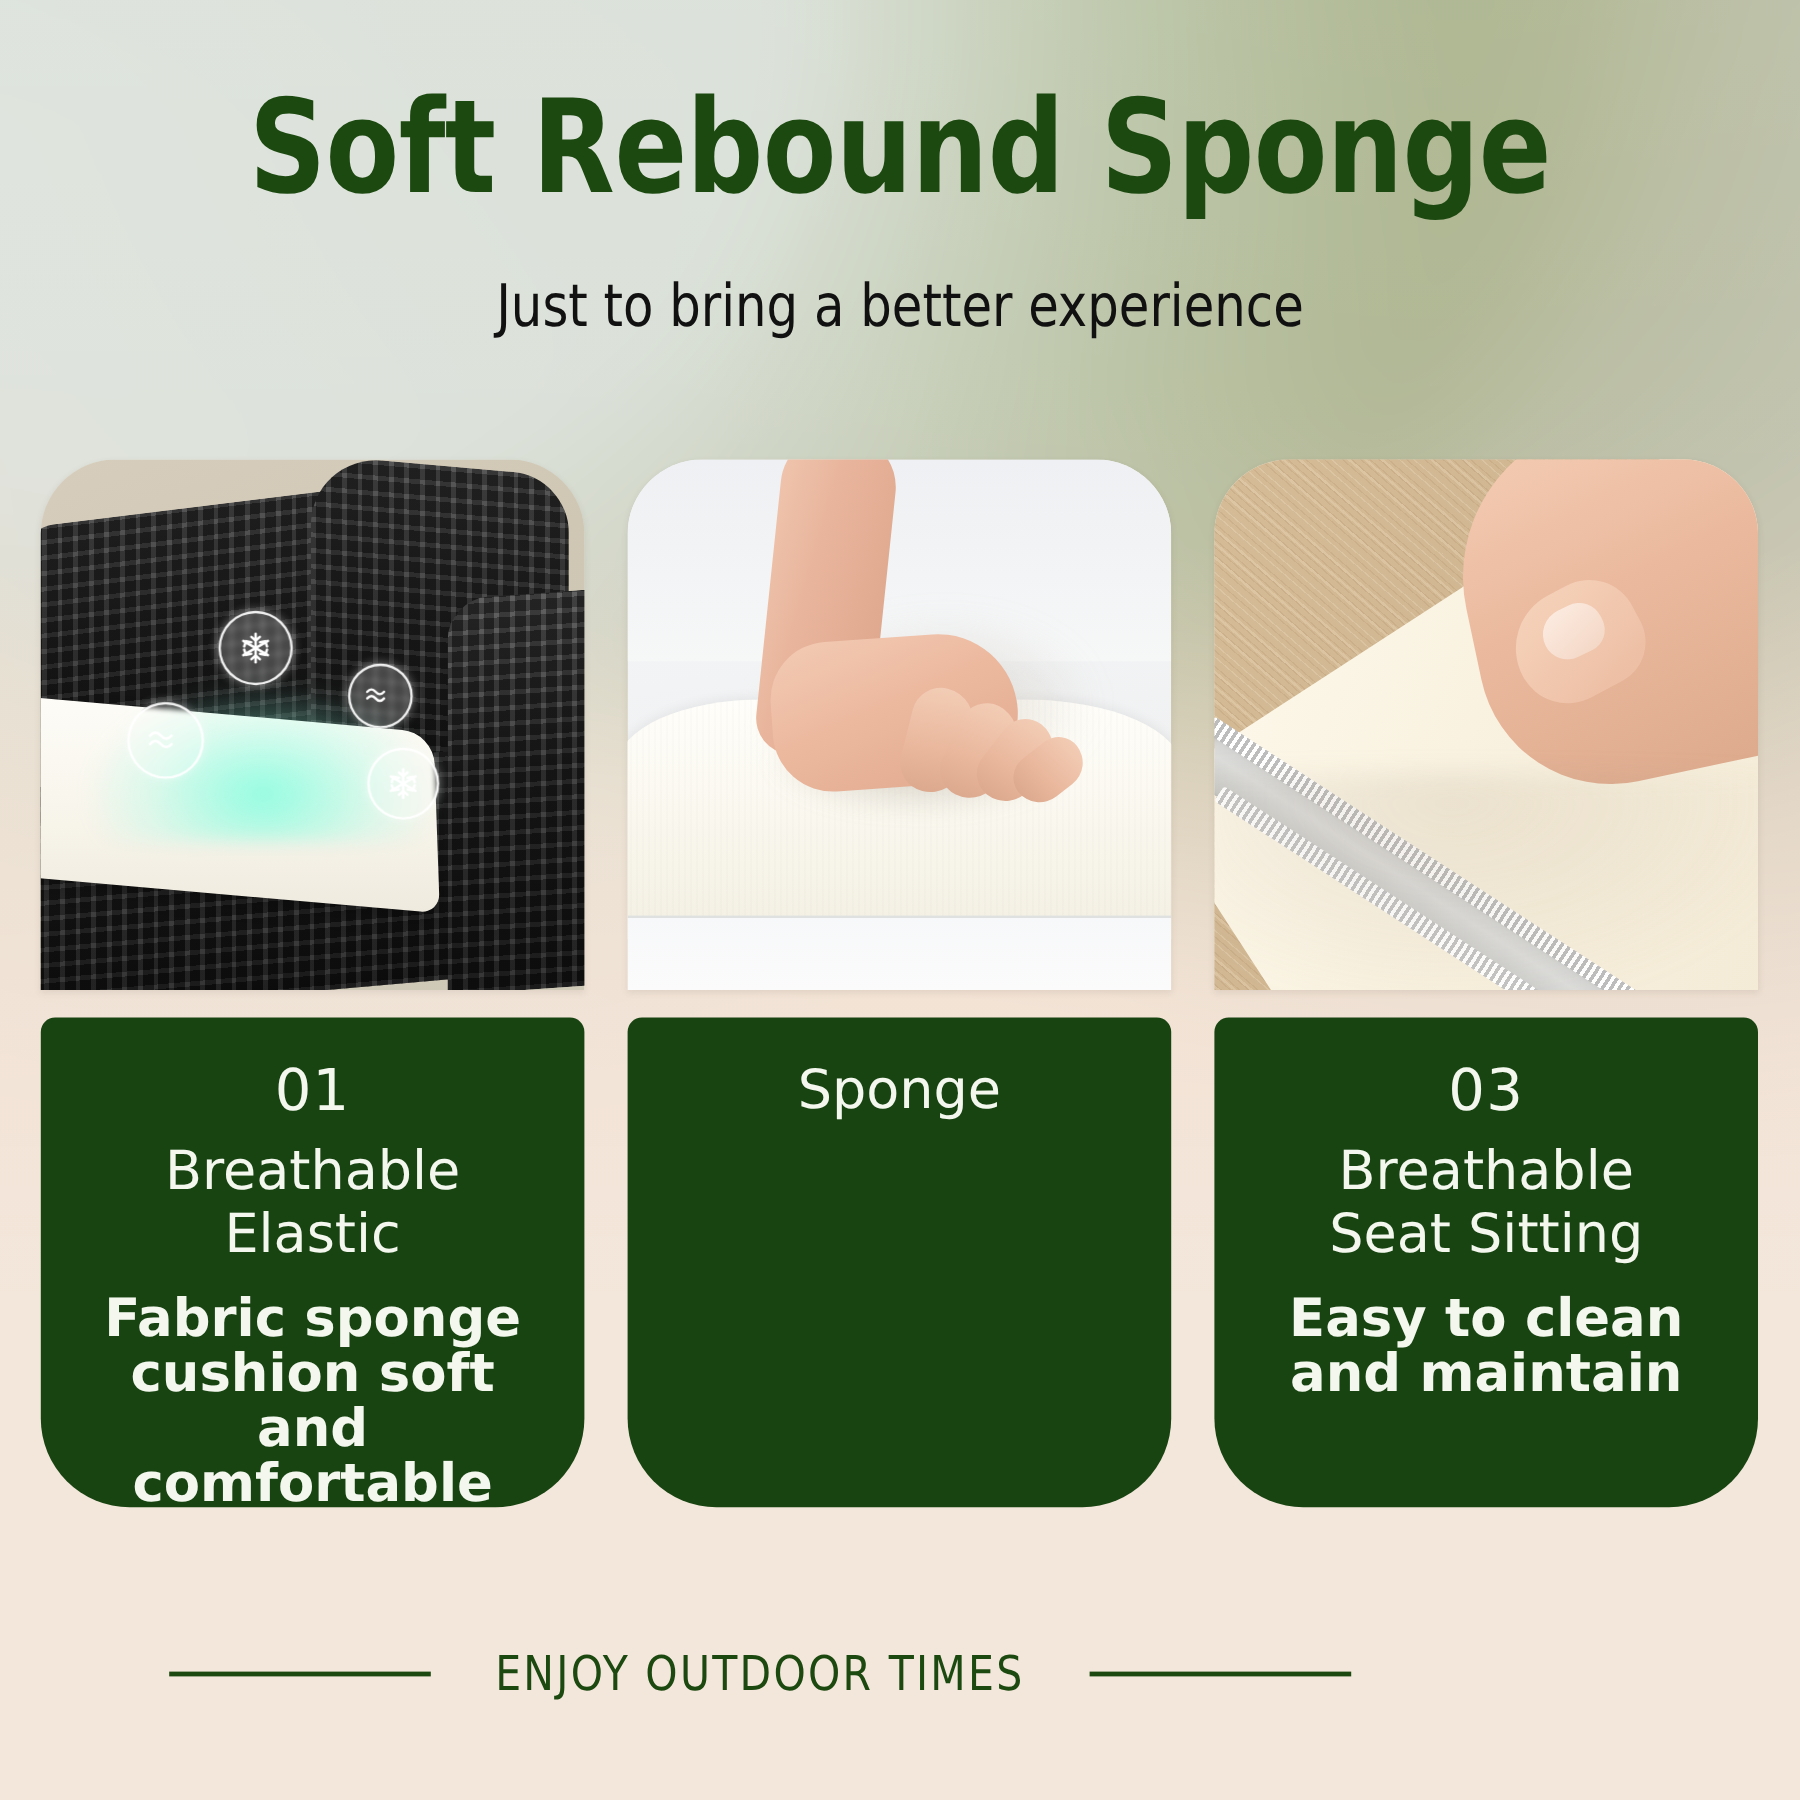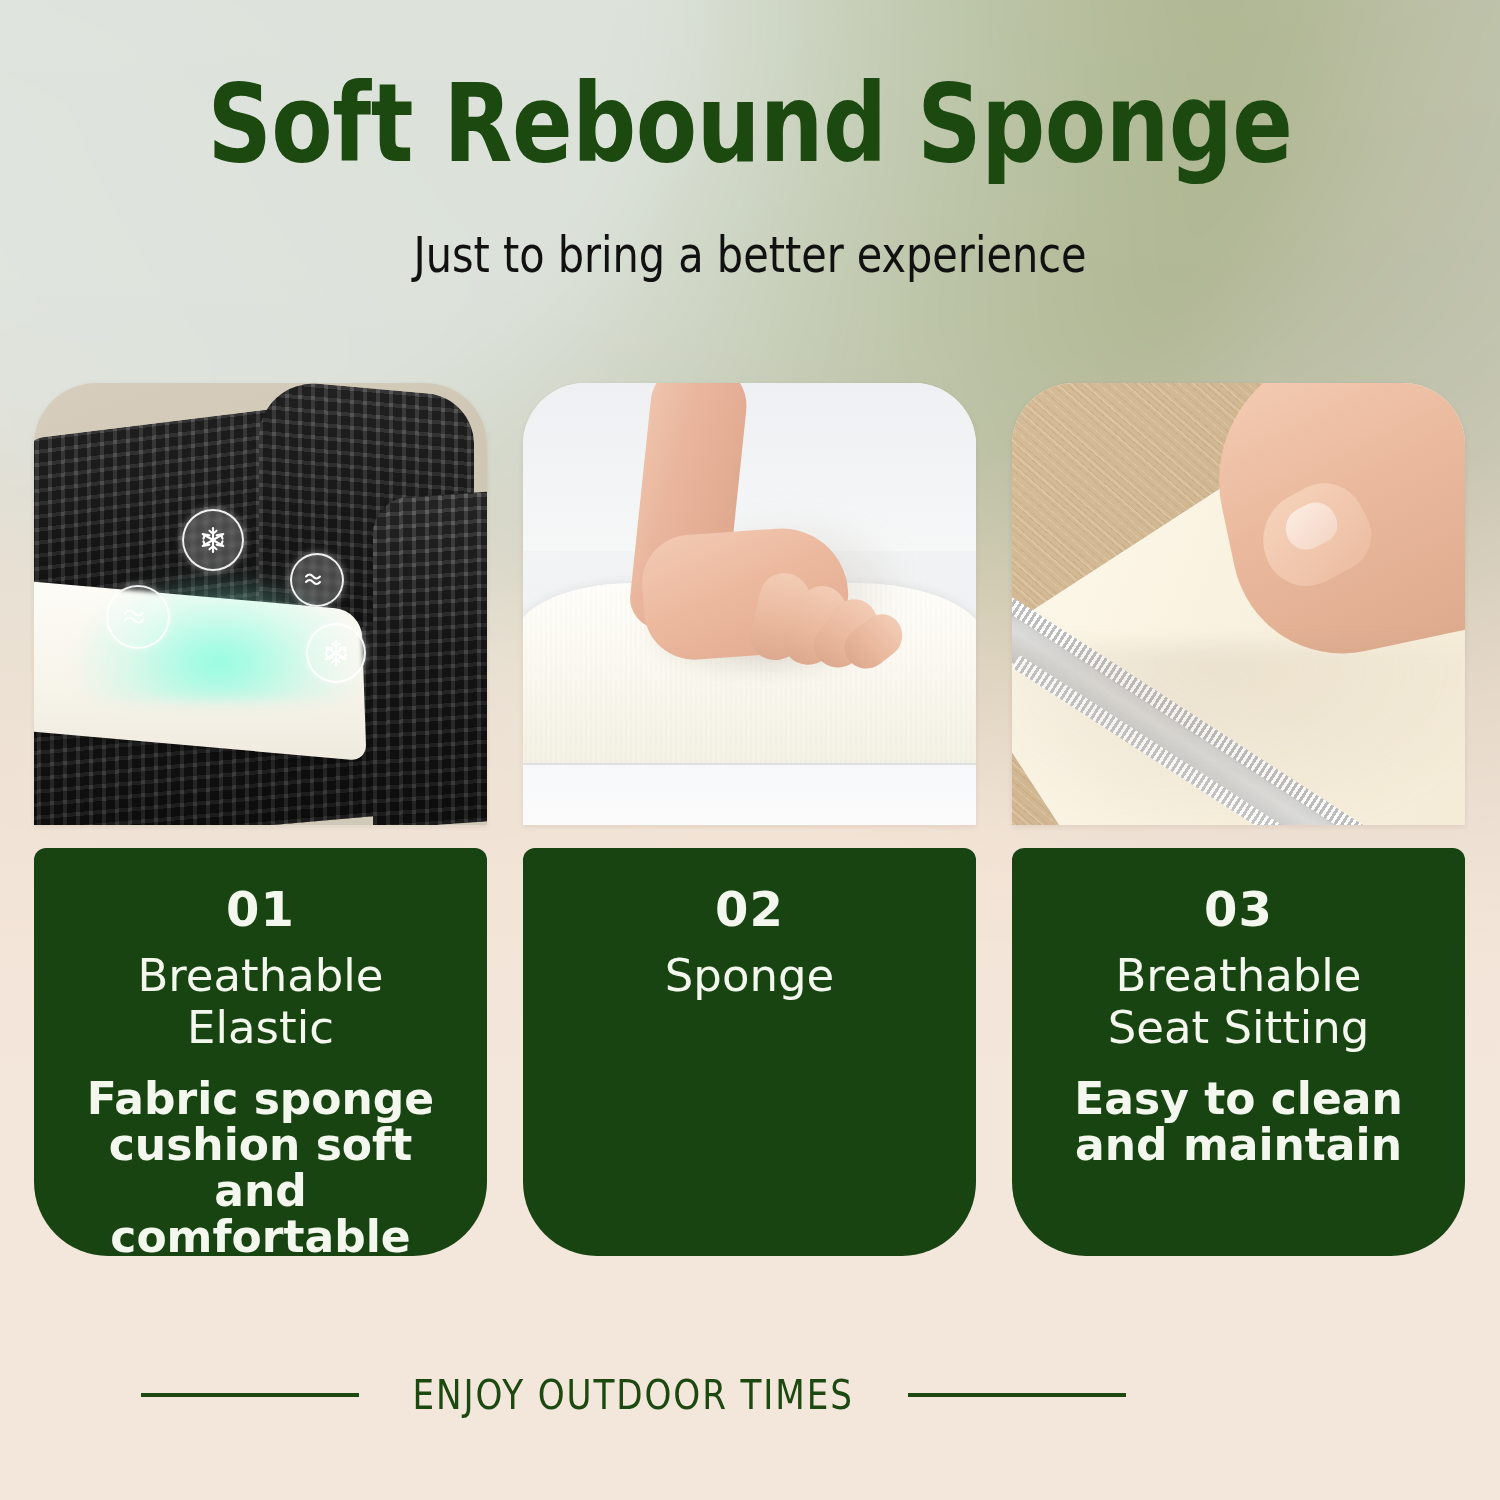--- a/index.html
+++ b/index.html
@@ -290,21 +290,21 @@
     border-radius:12px 12px 74px 74px;
     padding:34px 26px 0 26px;
     text-align:center;
     color:#F3F7EE;
   }
   .card-0 { left:34px; }
   .card-1 { left:523px; }
   .card-2 { left:1012px; }
 
   .card-num {
-    font-size:48px; line-height:54px; font-weight:bold;
+    font-size:48px; line-height:54px; font-weight:normal;
     letter-spacing:1px; margin-bottom:14px;
     font-family:"DejaVu Sans","Liberation Sans", sans-serif;
   }
   .card-title {
     font-size:45px; line-height:52px; font-weight:normal;
     margin-bottom:22px;
     font-family:"DejaVu Sans","Liberation Sans", sans-serif;
   }
   .card-desc {
     font-size:44px; line-height:46px;
@@ -427,21 +427,20 @@
   <div class="card card-0">
     <div class="card-num">01</div>
     <div class="card-title">
       <div>Breathable</div>
       <div>Elastic</div>
     </div>
     <div class="card-desc">Fabric sponge cushion soft and comfortable</div>
   </div>
 
   <div class="card card-1">
-    <div class="card-num">02</div>
     <div class="card-title">
       <div>Sponge</div>
     </div>
   </div>
 
   <div class="card card-2">
     <div class="card-num">03</div>
     <div class="card-title">
       <div>Breathable</div>
       <div>Seat Sitting</div>

